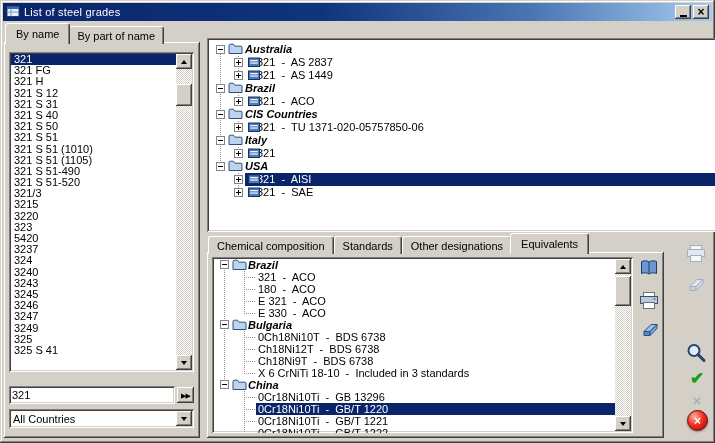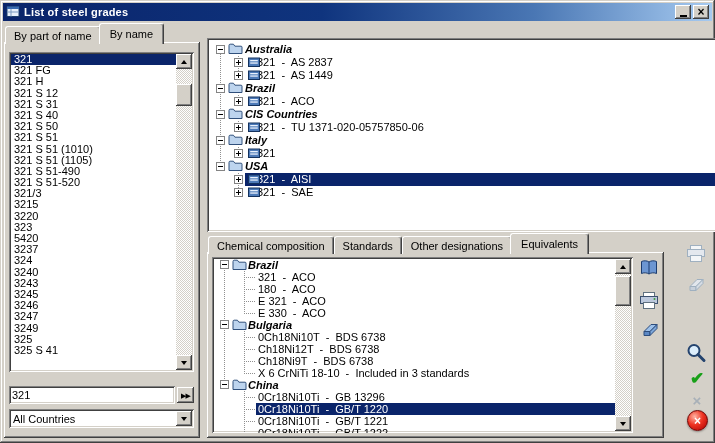--- a/index.html
+++ b/index.html
@@ -3,21 +3,21 @@
 <meta charset="utf-8">
 <style>
 *{margin:0;padding:0;box-sizing:border-box}
 body{margin:0;background:#ffffff;font-family:"Liberation Sans",sans-serif}
 .win{position:relative;width:715px;height:443px;background:#d4d0c8;font-size:11px;color:#000;
   box-shadow:inset -1px -1px 0 #404040,inset 1px 1px 0 #d4d0c8,inset -2px -2px 0 #808080,inset 2px 2px 0 #fff;overflow:hidden}
 
 .titlebar{position:absolute;left:3px;top:3px;width:709px;height:18px;display:flex;align-items:center;padding:0 3px;
   background:linear-gradient(90deg,#0a246a,#0f347e 45%,#4a77b4 75%,#a6caf0)}
 .title-icon{width:14px;height:14px;margin-right:4px;flex:none}
-.title-text{flex:1;color:#fff;font-weight:bold;font-size:11px;letter-spacing:.2px;white-space:nowrap}
+.title-text{flex:1;color:#fff;font-weight:normal;font-size:11px;letter-spacing:.2px;white-space:nowrap}
 .tb-btn{width:16px;height:14px;margin-left:2px;background:#d4d0c8;display:flex;align-items:center;justify-content:center;
   font-size:11px;font-weight:bold;line-height:1;
   box-shadow:inset -1px -1px 0 #404040,inset 1px 1px 0 #fff,inset -2px -2px 0 #808080,inset 2px 2px 0 #d4d0c8}
 .min-bar{width:7px;height:2px;background:#000;margin-top:7px}
 .close-glyph{font-size:12px;margin-top:-1px}
 
 .raised{box-shadow:inset -1px -1px 0 #404040,inset 1px 1px 0 #fff,inset -2px -2px 0 #808080,inset 2px 2px 0 #d4d0c8;background:#d4d0c8}
 .page{background:#d4d0c8;box-shadow:inset -1px -1px 0 #404040,inset 1px 1px 0 #fff,inset -2px -2px 0 #808080,inset 2px 2px 0 #d4d0c8}
 .sunken{background:#fff;box-shadow:inset 1px 1px 0 #808080,inset -1px -1px 0 #fff,inset 2px 2px 0 #404040,inset -2px -2px 0 #d4d0c8}
 
@@ -121,22 +121,22 @@
     <span class="title-text">List of steel grades</span>
     <span class="tb-btn">
         <span class="min-bar"></span>
       </span>
     <span class="tb-btn">
         <span class="close-glyph">×</span>
       </span>
   </div>
 
   <div class="tabstrip" id="left-tabs">
+    <div class="tab active">By name</div>
     <div class="tab">By part of name</div>
-    <div class="tab active">By name</div>
   </div>
 
   <div class="page" id="left-page"></div>
 
   <div class="sunken" id="grade-listbox">
     <div id="grade-list">
         <div class="list-item selected">321</div>
         <div class="list-item">321 FG</div>
         <div class="list-item">321 H</div>
         <div class="list-item">321 S 12</div>

